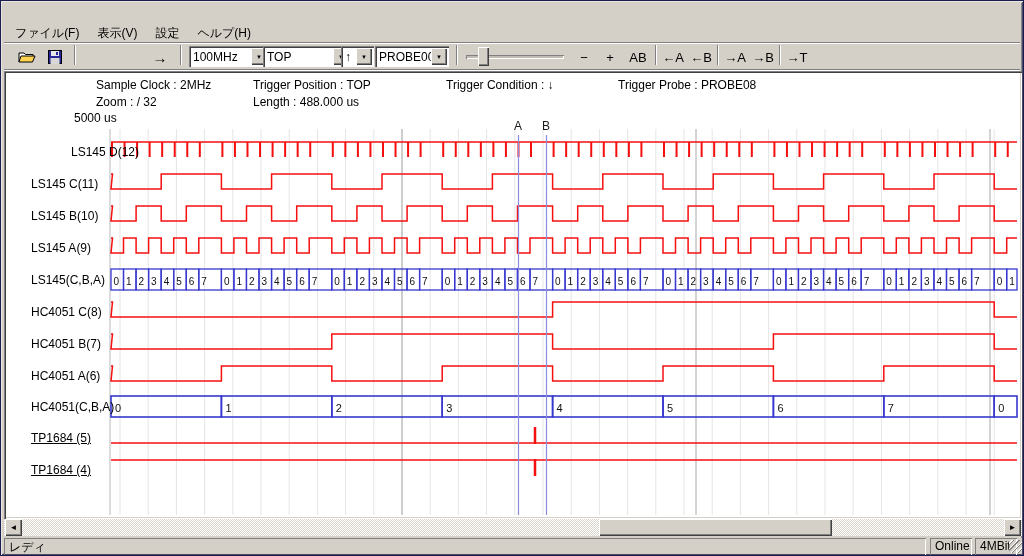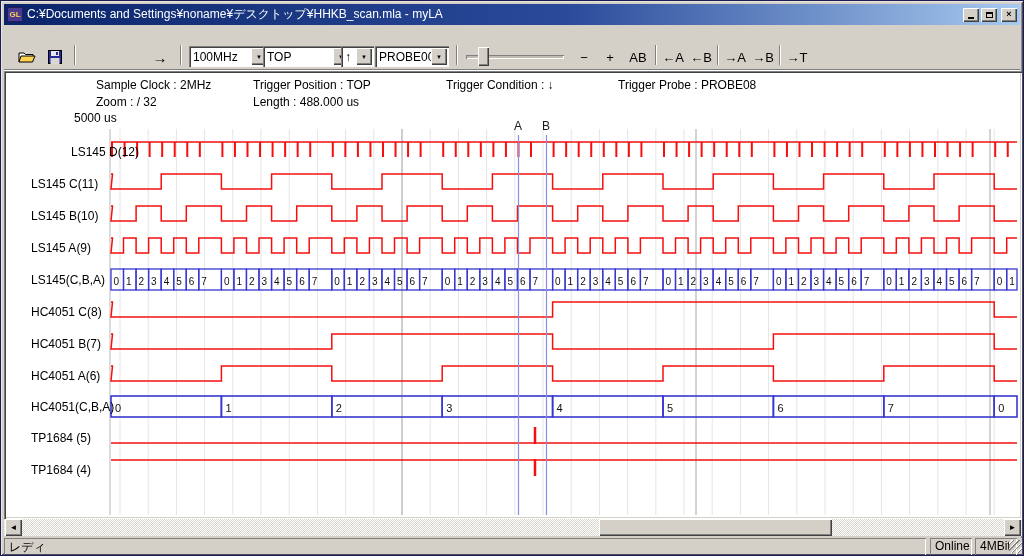--- a/index.html
+++ b/index.html
@@ -69,36 +69,27 @@
   .sb-panel{position:absolute;top:0;height:28px;padding:1px 5px 0 5px;
     box-shadow:inset 1px 1px 0 #808080, inset -1px -1px 0 #fff;white-space:nowrap;}
   .resize-grip{position:absolute;right:0;top:2px;width:13px;height:13px;
     background:repeating-linear-gradient(135deg,transparent 0 2px,#fff 2px 3px,#808080 3px 4px);}
 </style>
 </head>
 <body>
 
 <div class="window">
 
-  <div class="titlebar">
-    <div class="app-icon">GL</div>
-    <div class="title-text">C:¥Documents and Settings¥noname¥デスクトップ¥HHKB_scan.mla - myLA</div>
-    <div class="win-buttons">
-      <div class="win-btn">
-          <span class="glyph-min"></span>
-        </div>
-      <div class="win-btn">
-          <span class="glyph-max"></span>
-        </div>
-      <div class="win-btn close">
-          <span>×</span>
-        </div>
-    </div>
+
+  <div class="menubar">
+    <span class="menu-item">ファイル(F)</span>
+    <span class="menu-item">表示(V)</span>
+    <span class="menu-item">設定</span>
+    <span class="menu-item">ヘルプ(H)</span>
   </div>
-
 
   <div class="toolbar">
     <div class="tb-btn" style="left:11px;width:24px;">
       <svg width="18" height="14" viewBox="0 0 18 14">
         <path d="M1 12 L1 3 L6 3 L7.5 4.5 L15 4.5 L15 6" fill="#fff" stroke="#000" stroke-width="1"></path>
         <path d="M3 6 L17 6 L14.5 12 L1 12 Z" fill="#ffd34d" stroke="#000" stroke-width="1"></path>
       </svg>
     </div>
     <div class="tb-btn" style="left:39px;width:24px;">
       <svg width="14" height="14" viewBox="0 0 14 14">
@@ -182,22 +173,22 @@
   <div id="channel-labels">
       <div style="top: 144px; margin-left: 40px;">LS145 D(12)</div>
       <div style="top: 176px;">LS145 C(11)</div>
       <div style="top: 208px;">LS145 B(10)</div>
       <div style="top: 240px;">LS145 A(9)</div>
       <div style="top: 272px;">LS145(C,B,A)</div>
       <div style="top: 304px;">HC4051 C(8)</div>
       <div style="top: 336px;">HC4051 B(7)</div>
       <div style="top: 368px;">HC4051 A(6)</div>
       <div style="top: 399px;">HC4051(C,B,A)</div>
-      <div style="top: 430px;">TP1684 (5)</div>
-      <div style="top: 462px;">TP1684 (4)</div>
+      <div style="top: 430px; text-decoration: underline;">TP1684 (5)</div>
+      <div style="top: 462px; text-decoration: underline;">TP1684 (4)</div>
     </div>
 
   <svg id="wave-svg" viewBox="0 0 1024 556">
       <line x1="119" y1="128" x2="119" y2="514" stroke="#e5e5e5" stroke-width="1"></line>
       <line x1="147.2" y1="128" x2="147.2" y2="514" stroke="#e5e5e5" stroke-width="1"></line>
       <line x1="175.39999999999998" y1="128" x2="175.39999999999998" y2="514" stroke="#e5e5e5" stroke-width="1"></line>
       <line x1="203.59999999999997" y1="128" x2="203.59999999999997" y2="514" stroke="#e5e5e5" stroke-width="1"></line>
       <line x1="231.79999999999995" y1="128" x2="231.79999999999995" y2="514" stroke="#e5e5e5" stroke-width="1"></line>
       <line x1="259.99999999999994" y1="128" x2="259.99999999999994" y2="514" stroke="#e5e5e5" stroke-width="1"></line>
       <line x1="288.19999999999993" y1="128" x2="288.19999999999993" y2="514" stroke="#e5e5e5" stroke-width="1"></line>

